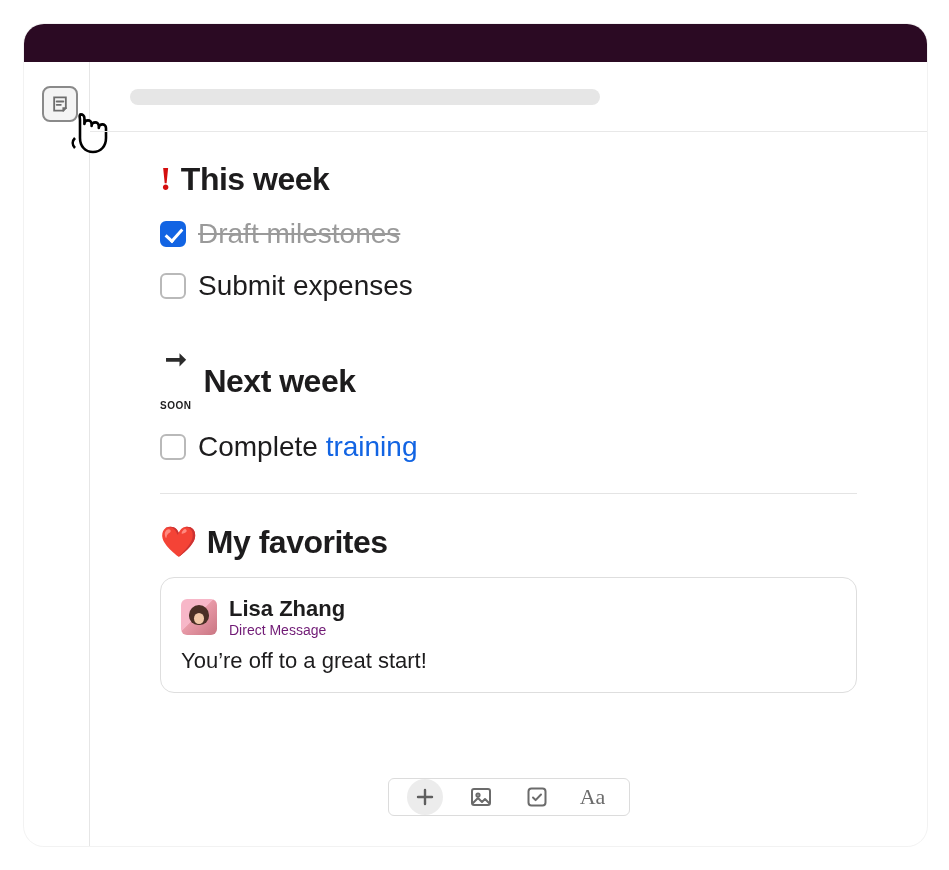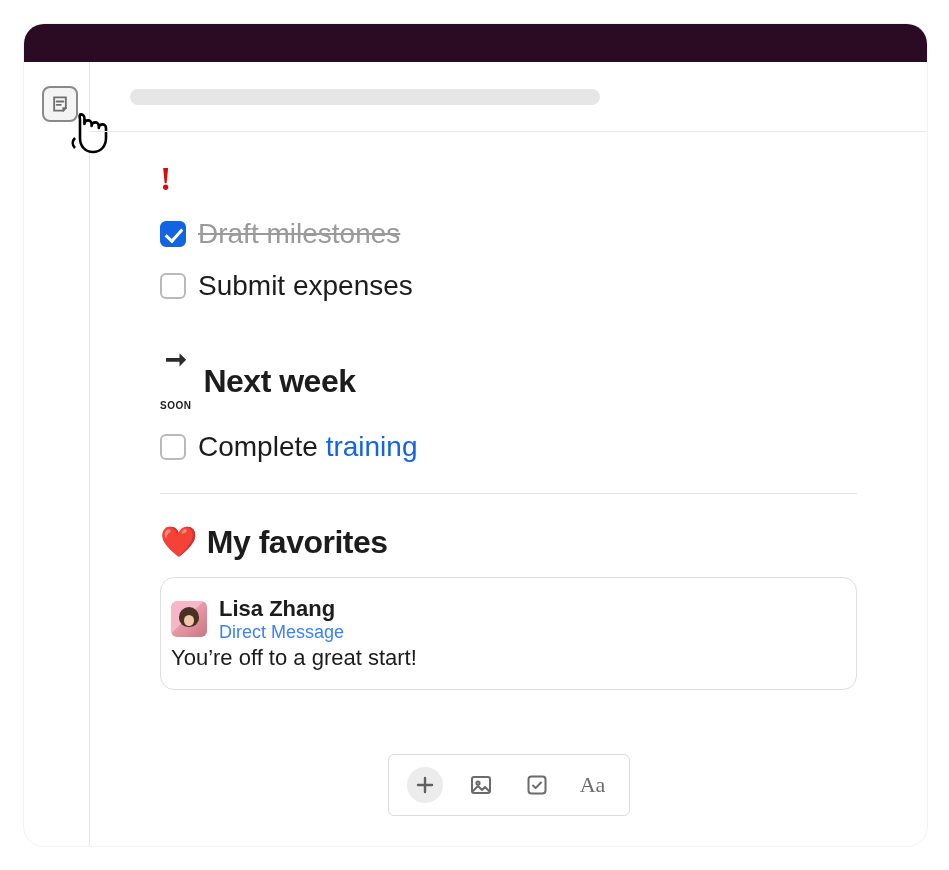--- a/index.html
+++ b/index.html
@@ -152,21 +152,21 @@
     .link { color: #1264e3; text-align: right; }
     .section-gap { height: 30px; }
     .divider {
       height: 1px;
       background: #e4e4e4;
       margin: 30px 0;
     }
     .fav-card {
       border: 1px solid #dedede;
       border-radius: 14px;
-      padding: 18px 10px;
+      padding: 18px 20px;
       margin-top: 16px;
     }
     .fav-head {
       display: flex;
       align-items: center;
       gap: 12px;
     }
     .avatar {
       width: 36px;
       height: 36px;
@@ -186,31 +186,31 @@
     }
     .avatar::after{
       content:"";
       position:absolute;
       left:13px; top:14px;
       width:10px; height:11px;
       background:#f0c8a8;
       border-radius:50%;
     }
     .fav-name { font-size: 22px; font-weight: 800; color: #1d1c1d; }
-    .fav-sub { font-size: 18px; color: #3b82f6; }
-    .fav-msg { font-size: 22px; color: #1d1c1d; margin-top: 2px; }
+    .fav-sub { font-size: 14px; color: #701a75; }
+    .fav-msg { font-size: 22px; color: #1d1c1d; margin-top: 10px; }
     .toolbar {
       position: absolute;
       left: 50%;
       bottom: 30px;
       transform: translateX(-50%);
       display: flex;
       align-items: center;
       gap: 20px;
-      padding: 12px 18px;
+      padding: 0 18px;
       border: 1px solid #dcdcdc;
       border-radius: 6px;
       background: #fff;
     }
     .tool-btn {
       width: 36px;
       height: 36px;
       display: flex;
       align-items: center;
       justify-content: center;
@@ -249,20 +249,21 @@
 
     <div class="main">
       <div class="topstrip">
         <div class="placeholder-bar"></div>
       </div>
 
       <div class="content">
 
         <h2 class="section">
           <span class="exclaim">!</span>
+          <span>This week</span>
         </h2>
 
         <div class="check-row done">
           <span class="cbox checked"></span>
           <span class="lbl">Draft milestones</span>
         </div>
 
         <div class="check-row">
           <span class="cbox"></span>
           <span class="lbl">Submit expenses</span>

